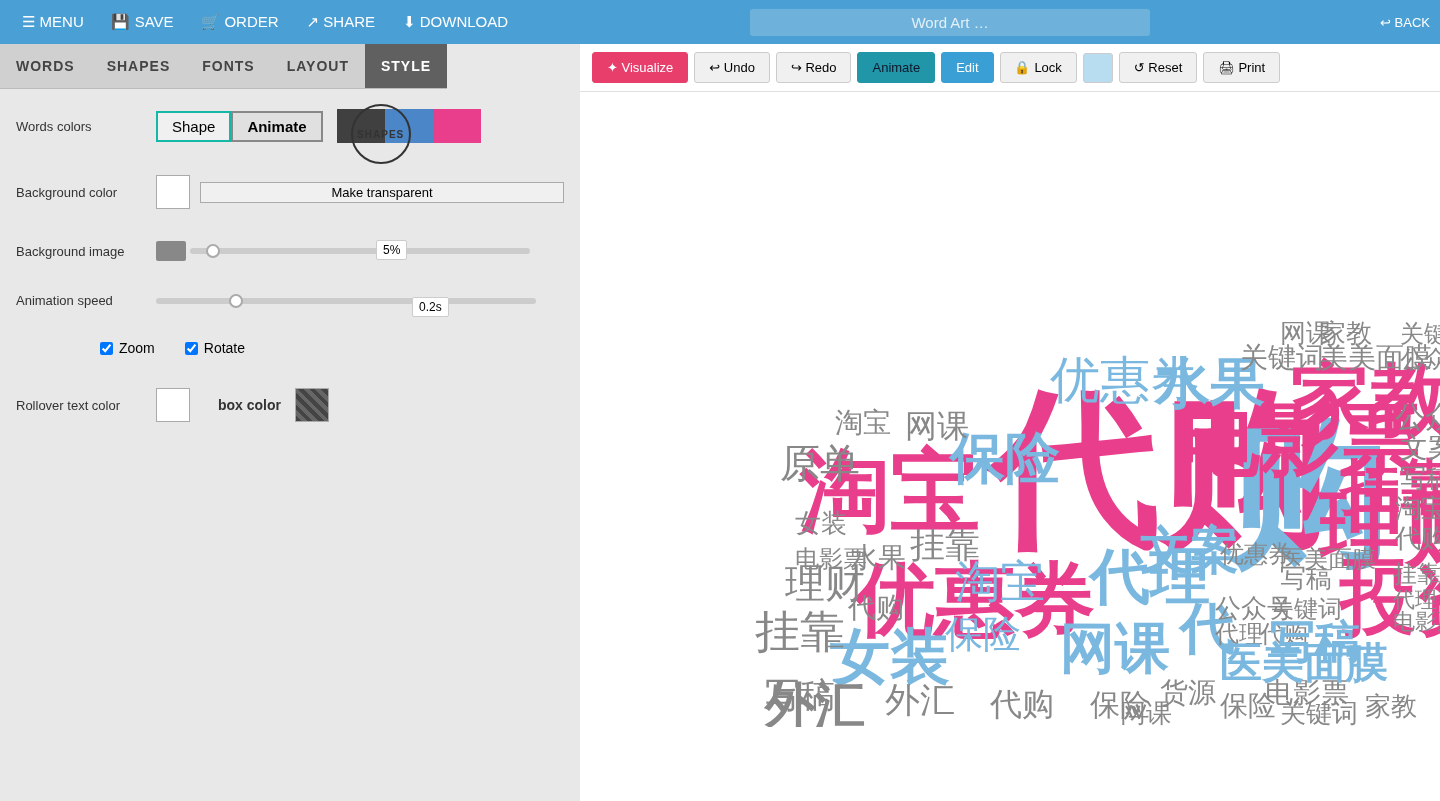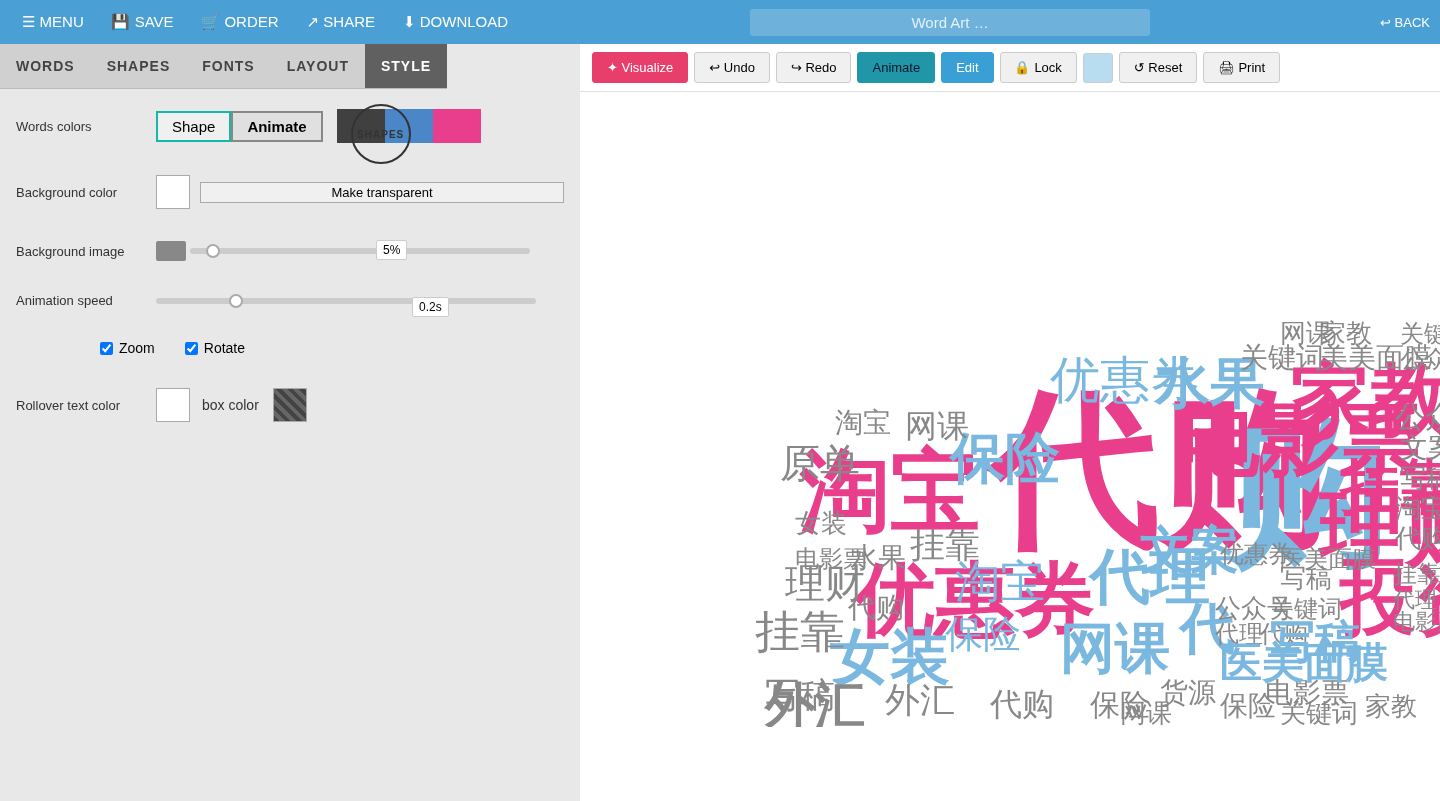--- a/index.html
+++ b/index.html
@@ -351,21 +351,21 @@
         </label>
         <label class="checkbox-row">
           <input type="checkbox" checked="" style="">
           <span>Rotate</span>
         </label>
       </div>
 
       <div class="field-row">
         <span class="field-label">Rollover text color</span>
         <div class="bg-color-box"></div>
-        <span style="margin-left:2px; color:#333;">box color</span>
+        <span style="margin-left:18px; color:#333;font-weight:bold;">box color</span>
         <div style="width:34px;height:34px;background:repeating-linear-gradient(45deg,#444,#444 4px,#666 4px,#666 8px);border:1px solid #aaa;cursor:pointer;margin-left:4px;"></div>
       </div>
 
     </div>
   </div>
 
   <div class="right-panel">
 
     <div class="toolbar">
       <button class="toolbar-btn primary">✦ Visualize</button>

